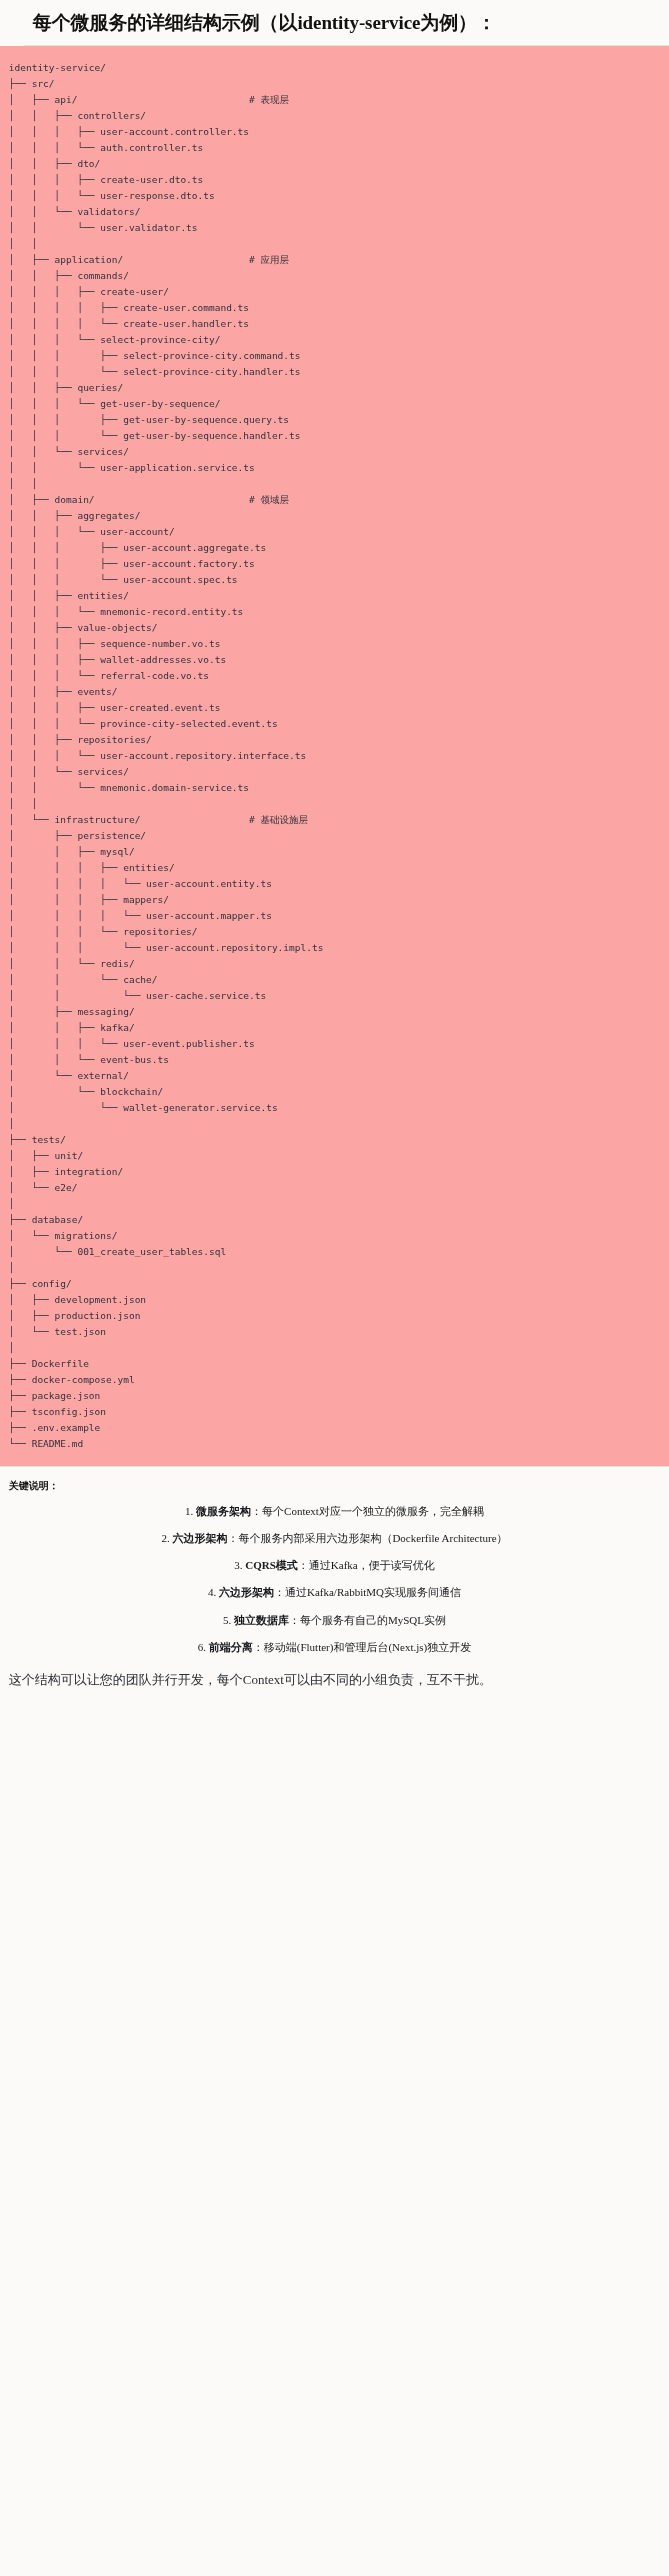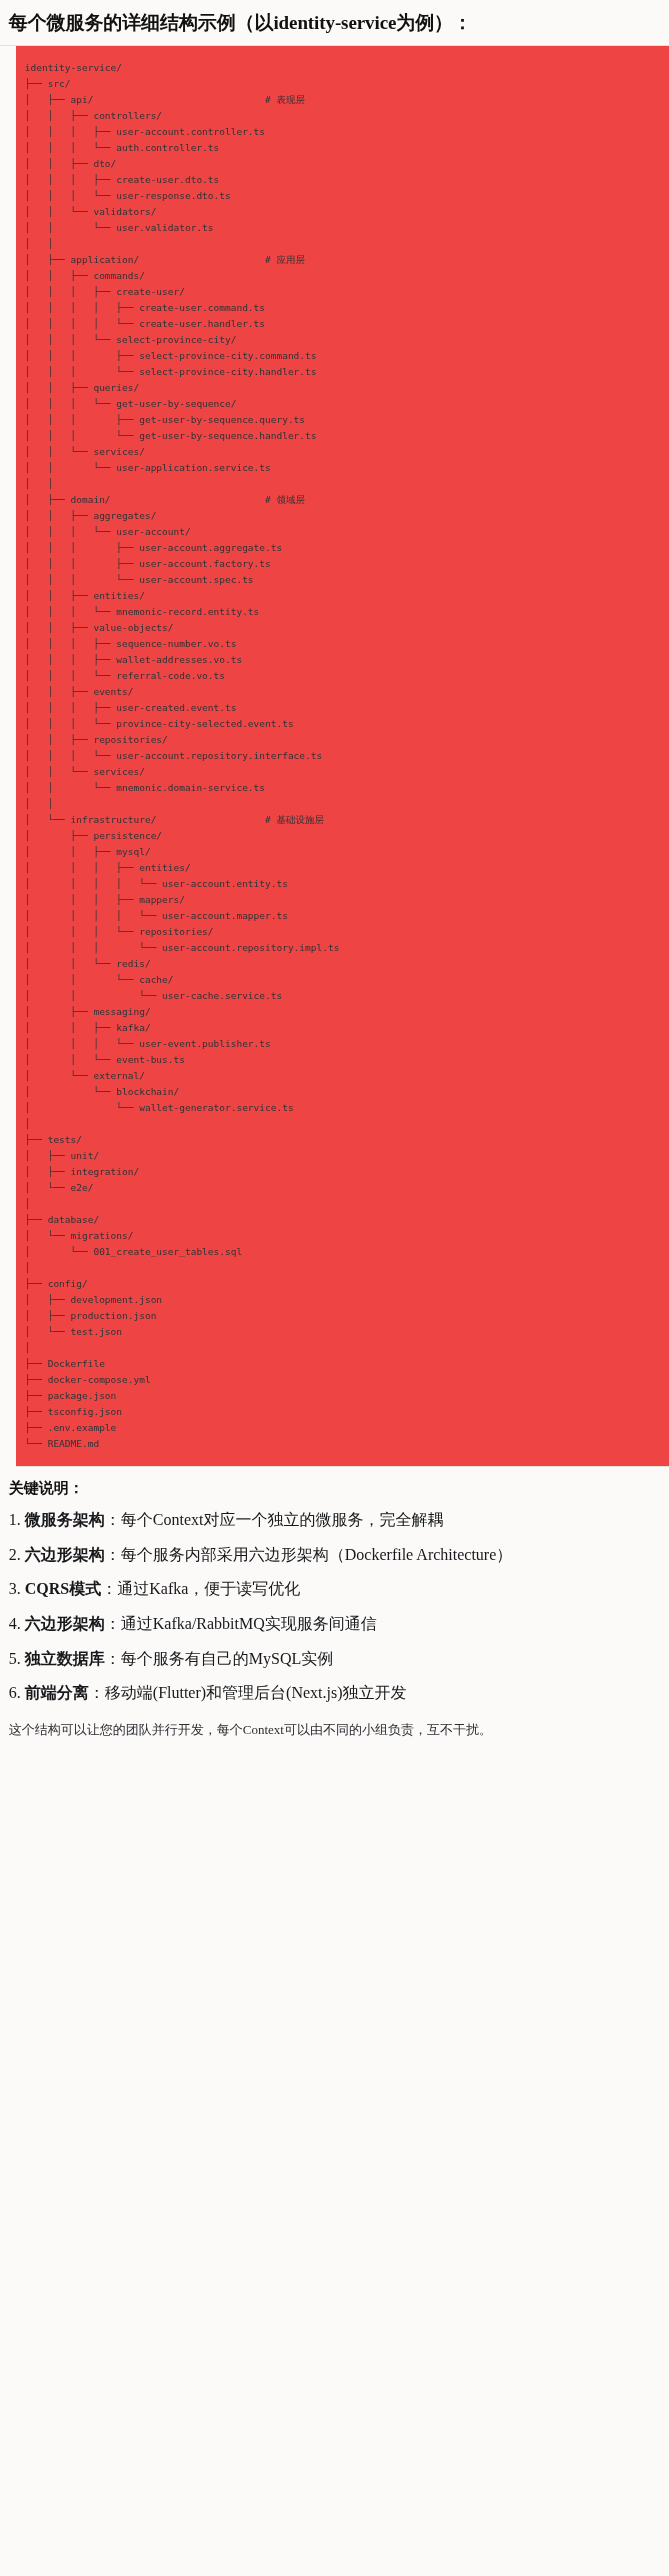--- a/index.html
+++ b/index.html
@@ -17,73 +17,74 @@
     width: 669px;
     box-sizing: border-box;
     background: #fbfaf8;
   }
 
   
   .doc-header {
     padding: 11.3px 8.8px 10px 8.8px;
     border-bottom: 0.6px solid #e3e1dc;
     background: #fbfaf8;
+    margin-left: 24px;
   }
   .doc-header h1 {
     margin: 0;
     font-family: "Liberation Serif", serif;
     font-weight: bold;
     font-size: 19px;
     line-height: 1.25;
     letter-spacing: -0.1px;
     color: #111111;
   }
 
   
   .tree-block {
     padding: 13.8px 8.8px 13.8px 8.8px;
     border-bottom: 0.6px solid #e3e1dc;
-    background: #ef4444;
-    margin-left: 16px;
+    background: #fca5a5;
   }
   pre.tree {
     margin: 0;
     font-family: "DejaVu Sans Mono", "Liberation Mono", monospace;
     font-size: 9.5px;
     line-height: 16px;
     color: #2f3338;
     white-space: pre;
     tab-size: 4;
   }
 
   
   .notes-block {
     padding: 12.5px 8.8px 5px 8.8px;
     background: #fbfaf8;
   }
   .notes-title {
     margin: 0 0 10px 0;
     font-family: "Liberation Serif", serif;
     font-weight: bold;
-    font-size: 15px;
+    font-size: 10px;
     color: #111111;
   }
   ol.notes {
     margin: 0;
     padding: 0;
     list-style: none;
     counter-reset: note;
   }
   ol.notes li {
     font-family: "Liberation Serif", serif;
-    font-size: 16px;
+    font-size: 11px;
     line-height: 1.5;
     color: #17191c;
     margin: 0 0 10.6px 0;
     counter-increment: note;
+    text-align: center;
   }
   ol.notes li::before {
     content: counter(note) ". ";
   }
   ol.notes li .k {
     font-weight: bold;
   }
   .closing {
     font-family: "Liberation Serif", serif;
     font-size: 13px;

